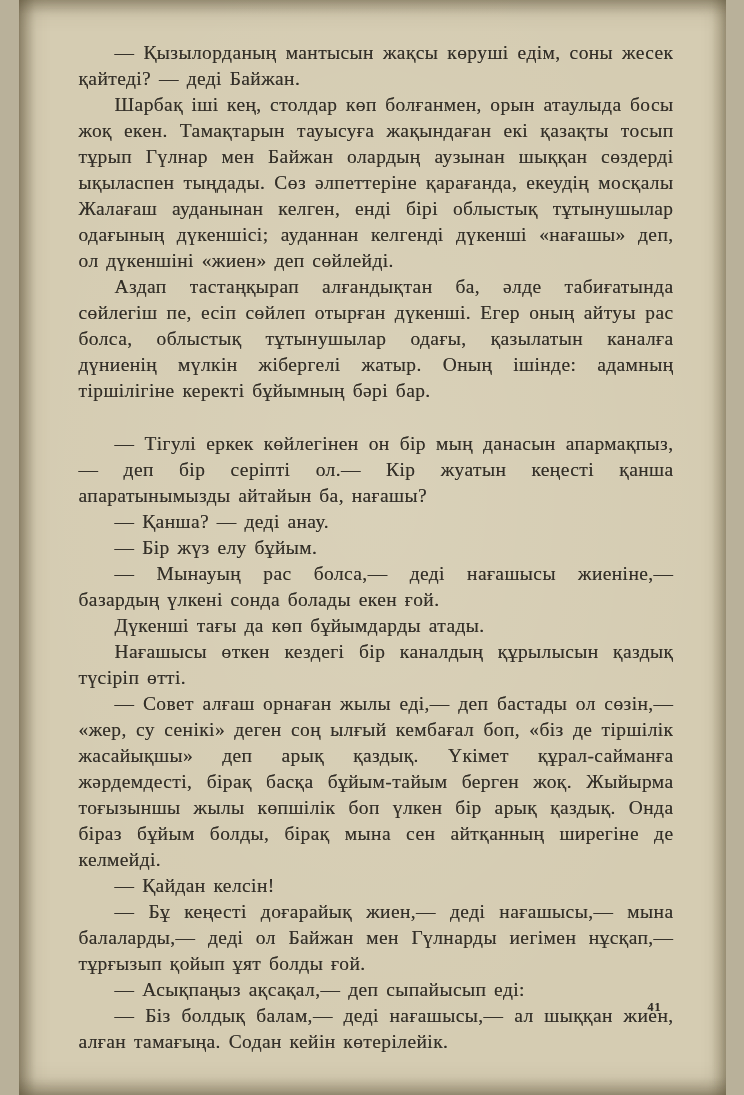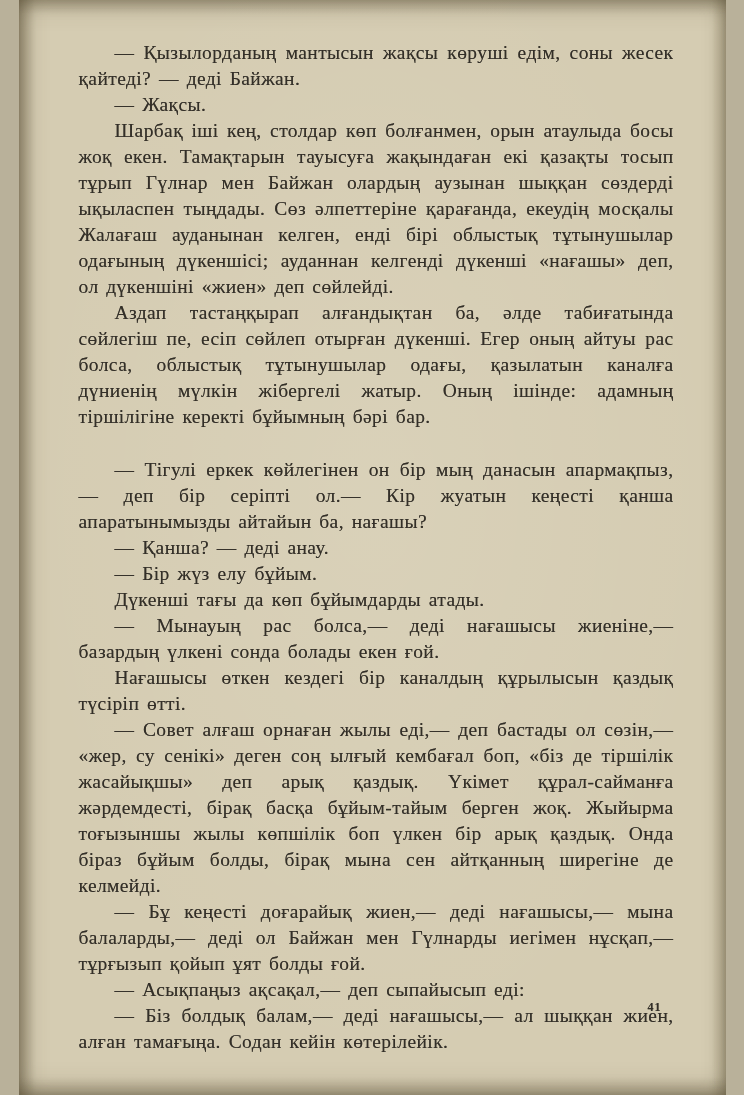--- a/index.html
+++ b/index.html
@@ -57,28 +57,28 @@
     letter-spacing: 1px;
     text-shadow: 0 0 0.6px rgba(51,47,40,0.55);
   }
 </style>
 </head>
 <body>
 
 <div class="scan">
   <div class="text-block" id="paragraphs">
       <p class="para">— Қызылорданың мантысын жақсы көруші едім, соны жесек қайтеді? — деді Байжан.</p>
-      <p class="para">— Жақсы.</p>
       <p class="para">Шарбақ іші кең, столдар көп болғанмен, орын атаулыда босы жоқ екен. Тамақтарын тауысуға жақындаған екі қазақты тосып тұрып Гүлнар мен Байжан олардың аузынан шыққан сөздерді ықыласпен тыңдады. Сөз әлпеттеріне қарағанда, екеудің мосқалы Жалағаш ауданынан келген, енді бірі облыстық тұтынушылар одағының дүкеншісі; ауданнан келгенді дүкенші «нағашы» деп, ол дүкеншіні «жиен» деп сөйлейді.</p>
       <p class="para">Аздап тастаңқырап алғандықтан ба, әлде табиғатында сөйлегіш пе, есіп сөйлеп отырған дүкенші. Егер оның айтуы рас болса, облыстық тұтынушылар одағы, қазылатын каналға дүниенің мүлкін жібергелі жатыр. Оның ішінде: адамның тіршілігіне керекті бұйымның бәрі бар.</p>
       <p class="para gap">— Тігулі еркек көйлегінен он бір мың данасын апармақпыз,— деп бір серіпті ол.— Кір жуатын кеңесті қанша апаратынымызды айтайын ба, нағашы?</p>
       <p class="para">— Қанша? — деді анау.</p>
       <p class="para">— Бір жүз елу бұйым.</p>
+      <p class="para">— Мынауың рас болса,— деді нағашысы жиеніне,— базардың үлкені сонда болады екен ғой.</p>
       <p class="para">Дүкенші тағы да көп бұйымдарды атады.</p>
-      <p class="para">— Мынауың рас болса,— деді нағашысы жиеніне,— базардың үлкені сонда болады екен ғой.</p>
       <p class="para">Нағашысы өткен кездегі бір каналдың құрылысын қаздық түсіріп өтті.</p>
       <p class="para">— Совет алғаш орнаған жылы еді,— деп бастады ол сөзін,— «жер, су сенікі» деген соң ылғый кембағал боп, «біз де тіршілік жасайықшы» деп арық қаздық. Үкімет құрал-сайманға жәрдемдесті, бірақ басқа бұйым-тайым берген жоқ. Жыйырма тоғызыншы жылы көпшілік боп үлкен бір арық қаздық. Онда біраз бұйым болды, бірақ мына сен айтқанның ширегіне де келмейді.</p>
+      <p class="para">— Қайдан келсін!</p>
       <p class="para">— Бұ кеңесті доғарайық жиен,— деді нағашысы,— мына балаларды,— деді ол Байжан мен Гүлнарды иегімен нұсқап,— тұрғызып қойып ұят болды ғой.</p>
       <p class="para">— Асықпаңыз ақсақал,— деп сыпайысып еді:</p>
       <p class="para">— Біз болдық балам,— деді нағашысы,— ал шыққан жиен, алған тамағыңа. Содан кейін көтерілейік.</p>
     </div>
   <div class="page-number">41</div>
 </div>
 
 </body></html>

